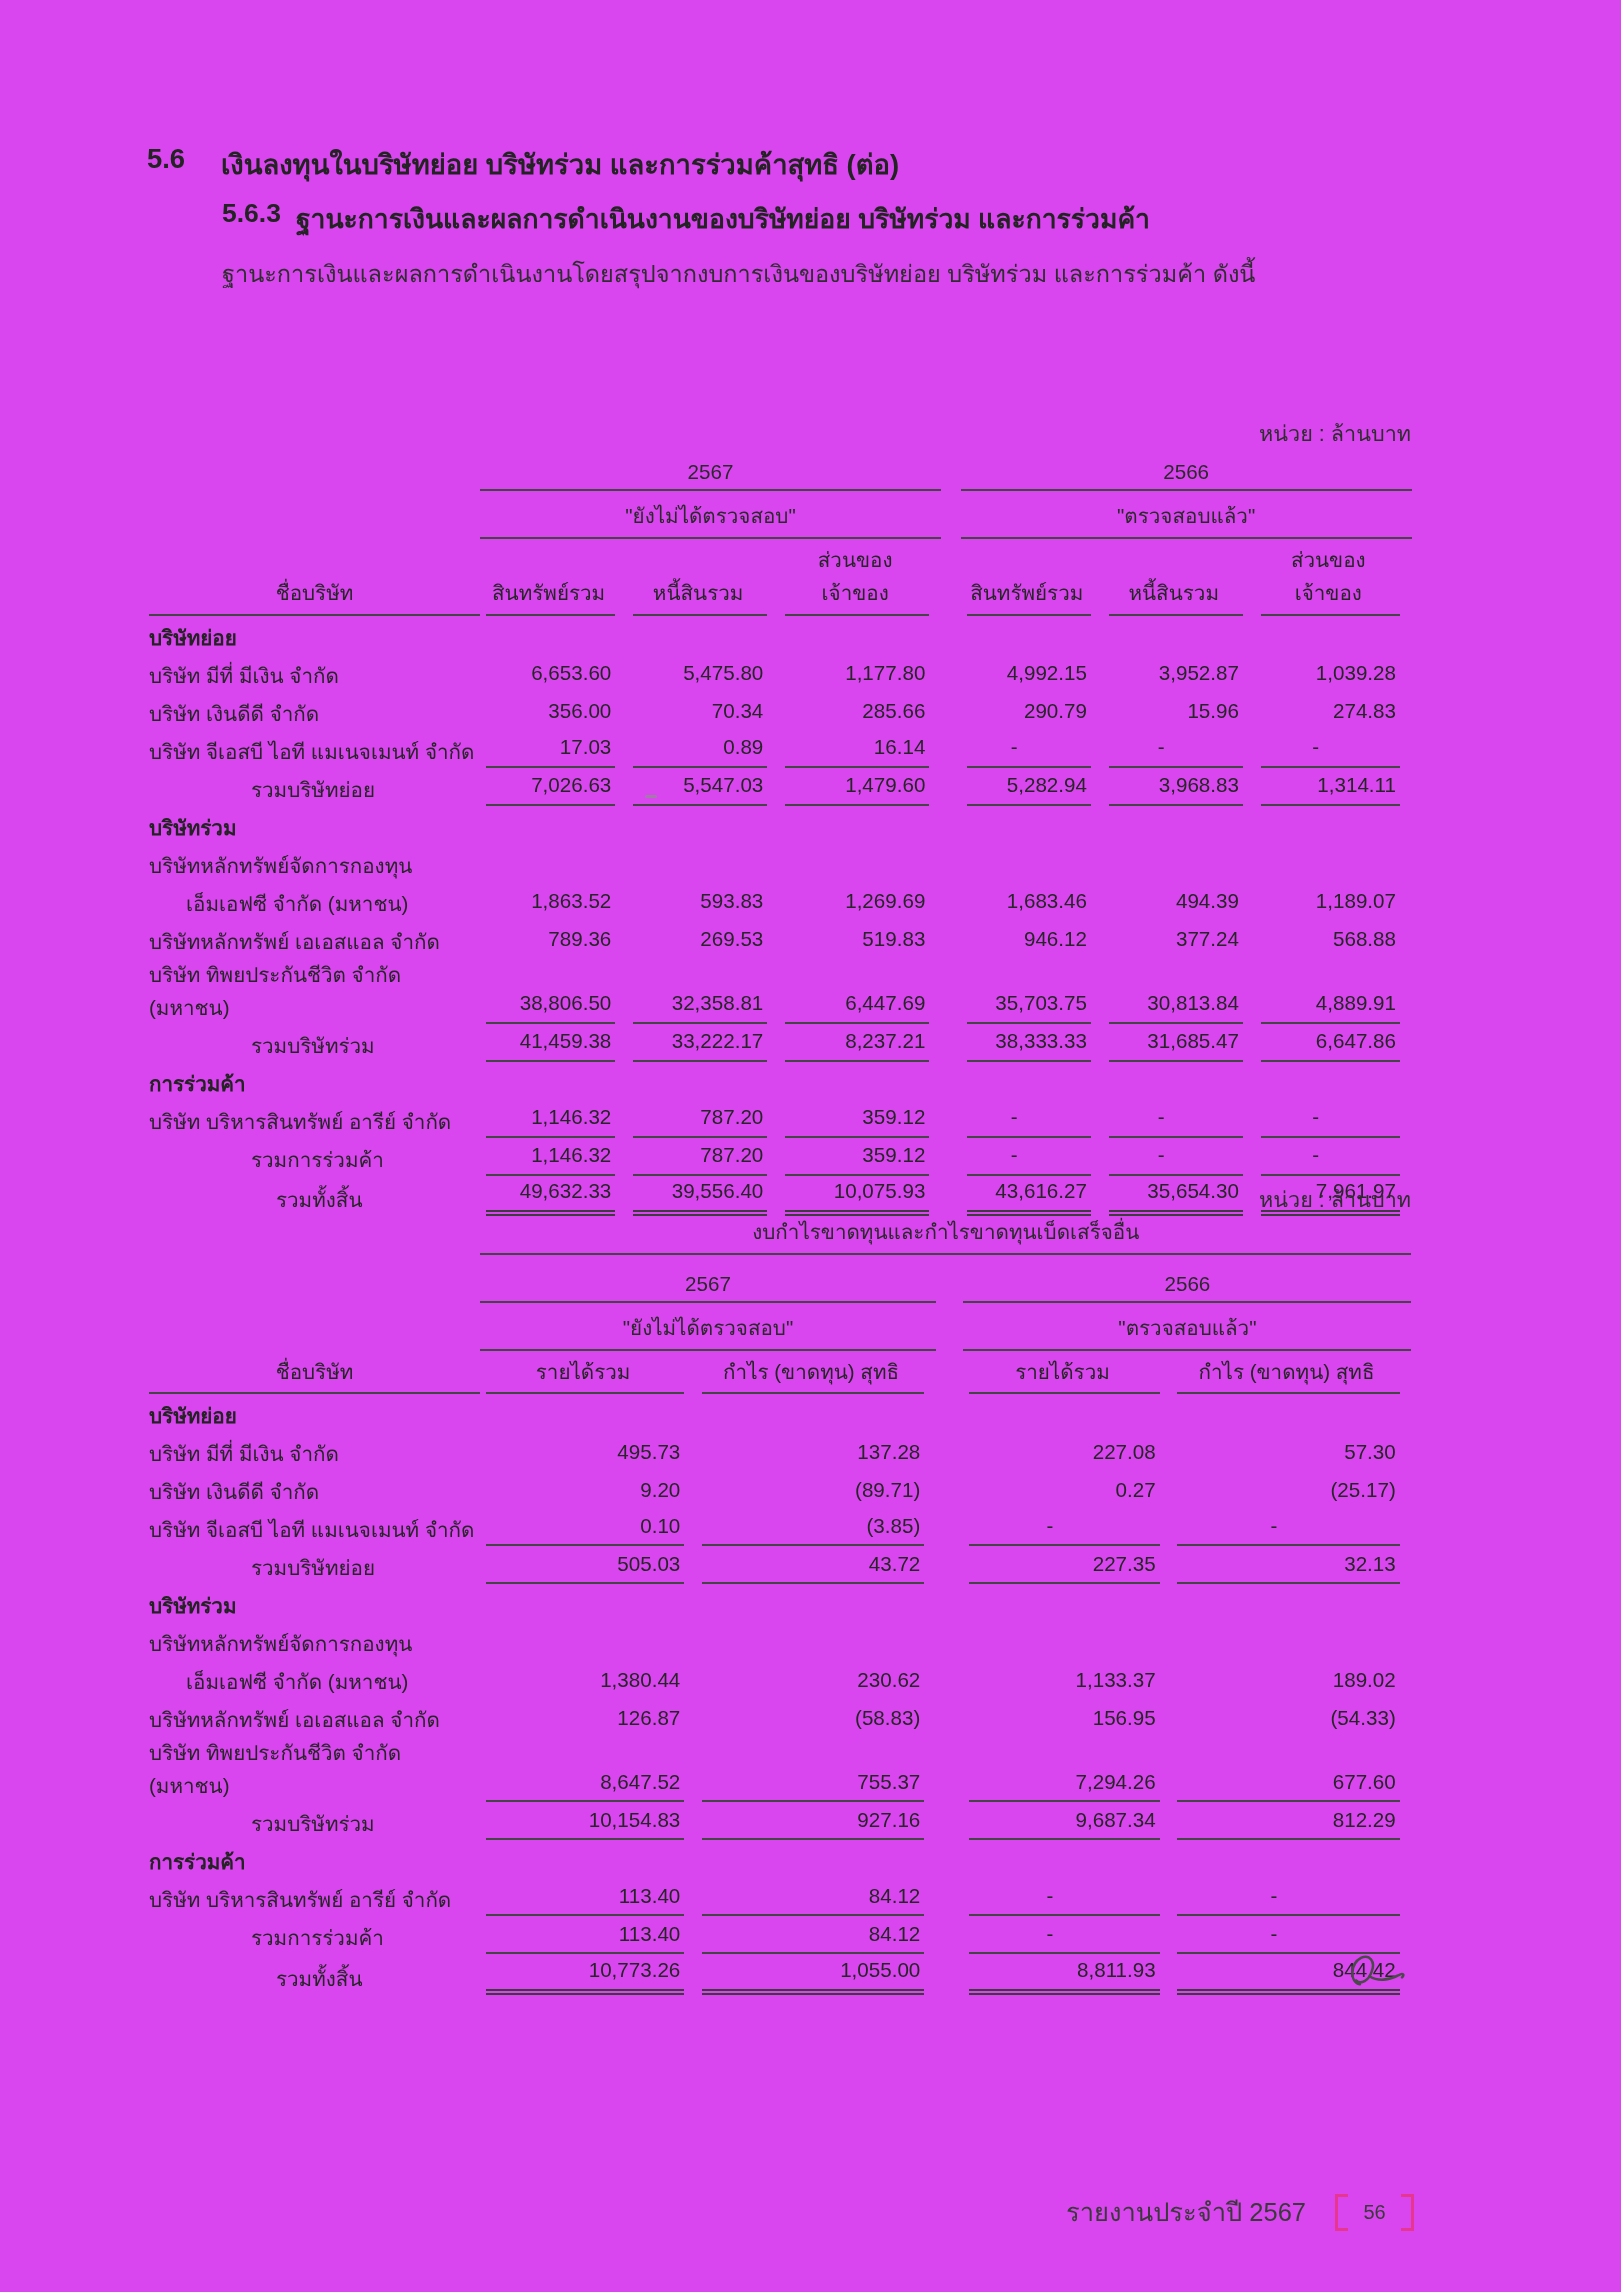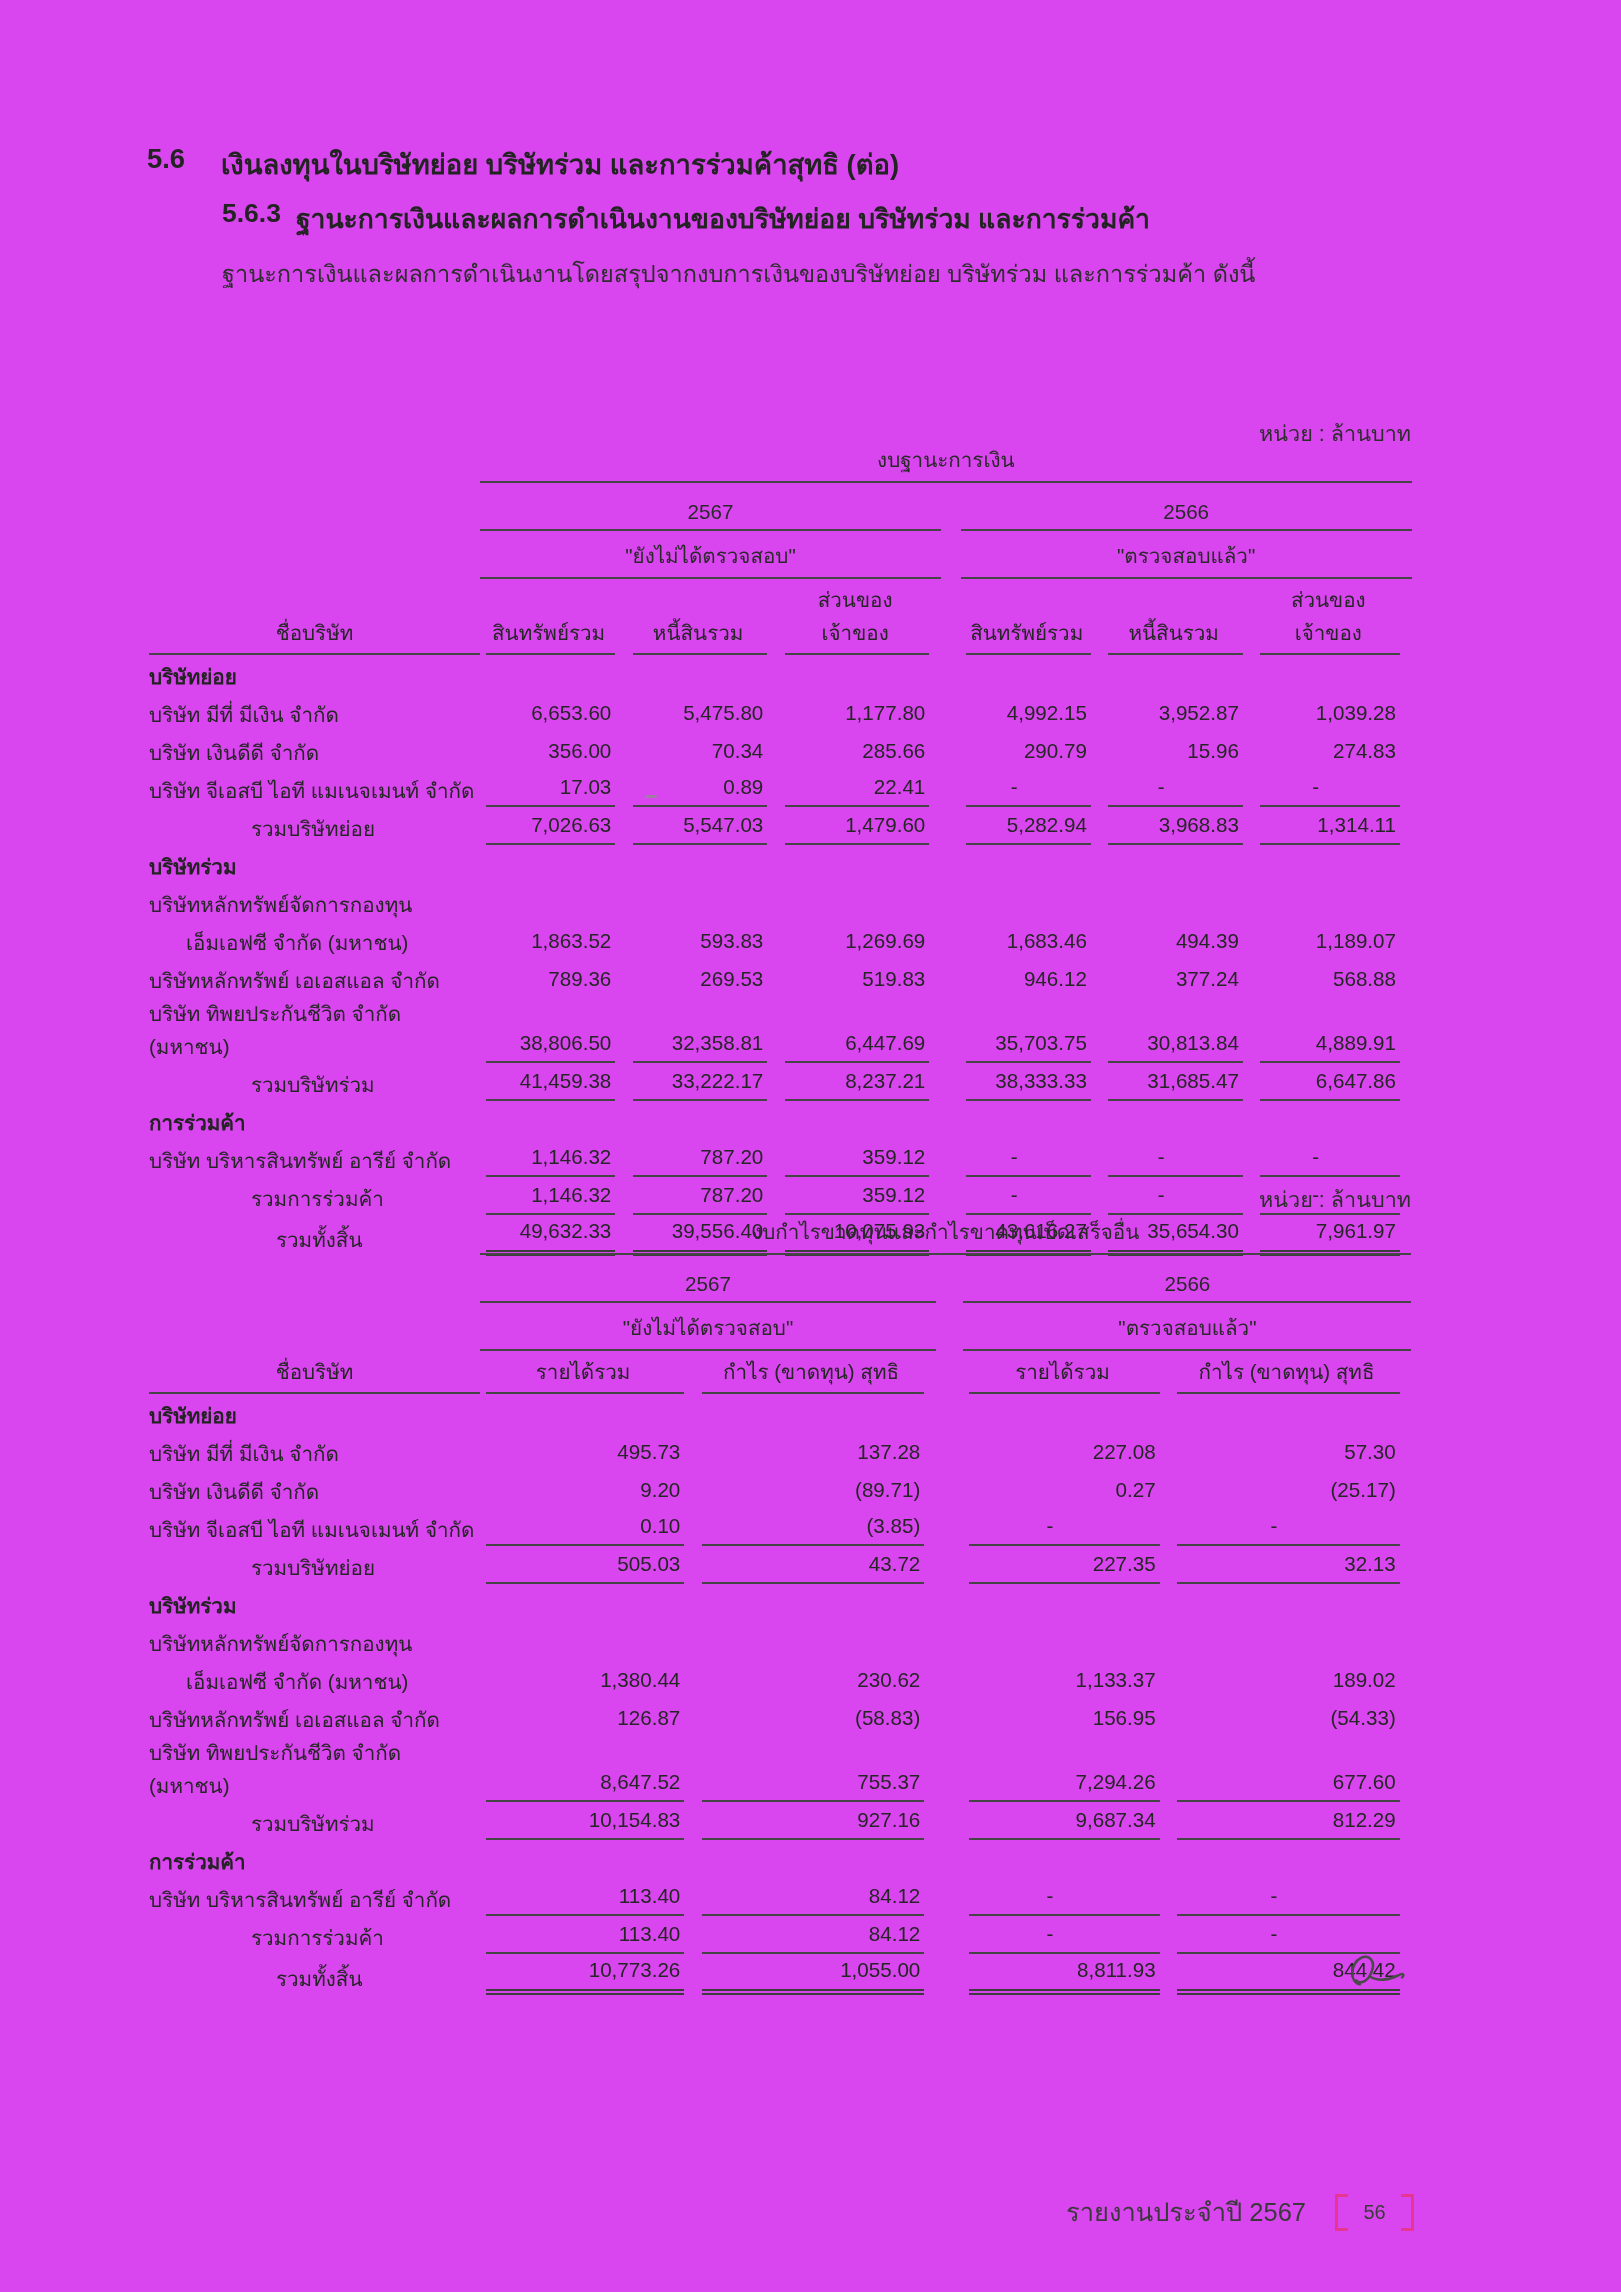--- a/index.html
+++ b/index.html
@@ -76,24 +76,20 @@
       <col style="width:333px">
         <col style="width:147px">
         <col style="width:152px">
         <col style="width:162px">
       <col style="width:19.6px">
         <col style="width:142px">
         <col style="width:152px">
         <col style="width:157px">
     </colgroup>
     <thead>
-      <tr class="hA">
-        <td class="name"></td>
-        <th class="span" colspan="7">งบฐานะการเงิน</th>
-      </tr>
       <tr class="hB">
         <td class="name"></td>
         <th class="span" colspan="3">2567</th>
         <td class="gap"></td>
         <th class="span" colspan="3">2566</th>
       </tr>
       <tr class="hC">
         <td class="name"></td>
         <th class="span" colspan="3">"ยังไม่ได้ตรวจสอบ"</th>
         <td class="gap"></td>
@@ -193,21 +189,21 @@
       </tr>
       <tr class="u">
         <td class="name">บริษัท จีเอสบี ไอที แมเนจเมนท์ จำกัด</td>
         <td class="num">
             <div class="iw">17.03</div>
           </td>
         <td class="num">
             <div class="iw">0.89</div>
           </td>
         <td class="num">
-            <div class="iw">22.41</div>
+            <div class="iw">16.14</div>
           </td>
         <td class="gap"></td>
         <td class="num">
             <div class="iw dash">-</div>
           </td>
         <td class="num">
             <div class="iw dash">-</div>
           </td>
         <td class="num">
             <div class="iw dash">-</div>

